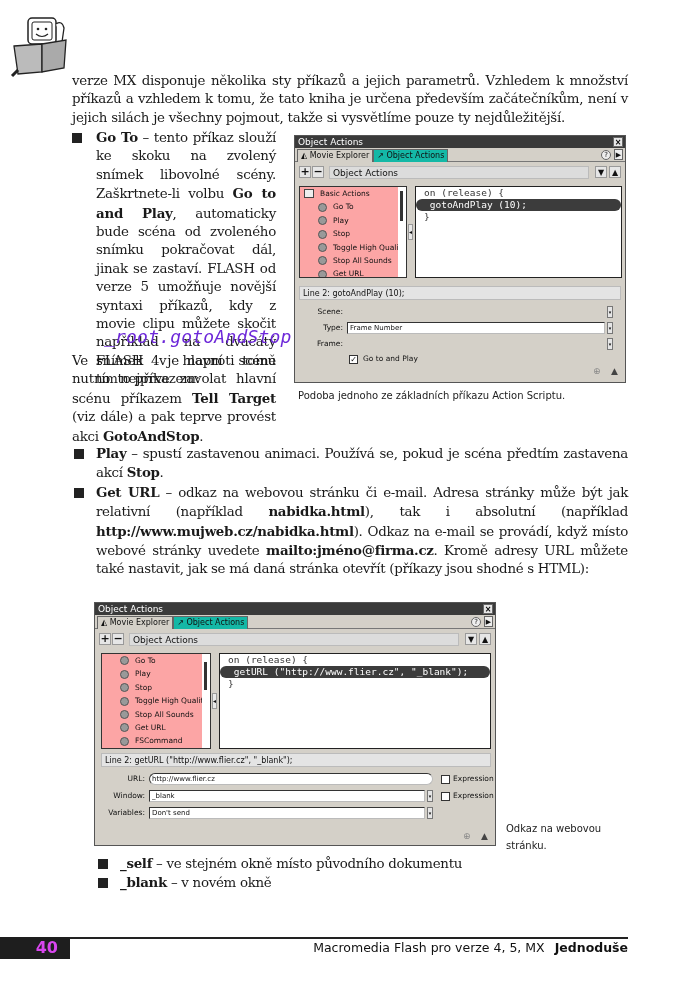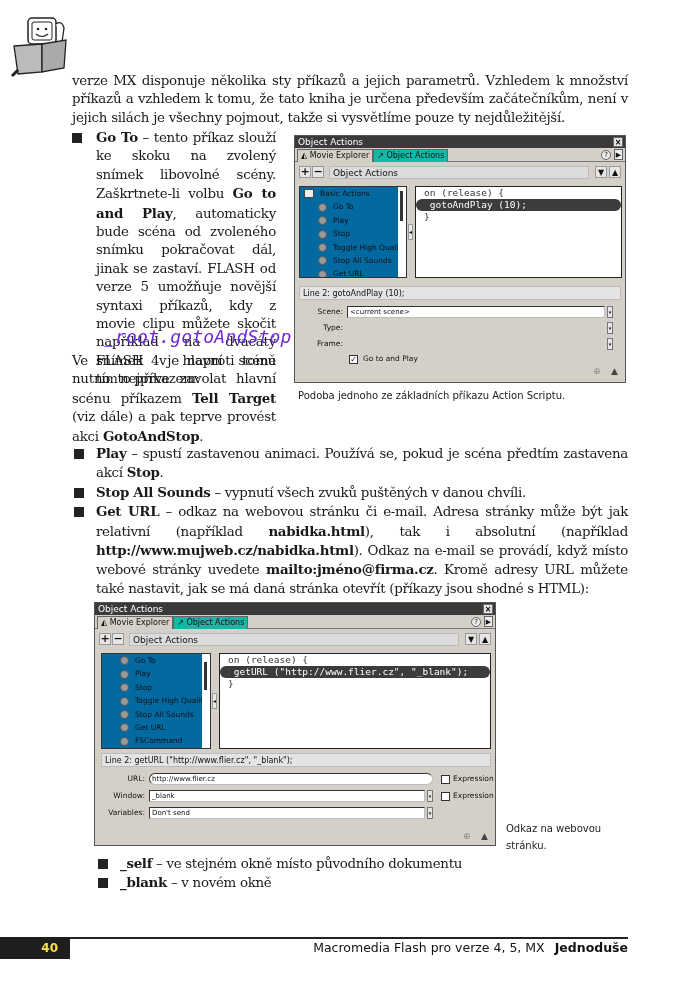--- a/index.html
+++ b/index.html
@@ -30,42 +30,42 @@
     .win .title .x { position: absolute; right: 2px; top: 1px; width: 10px; height: 10px; background: #e6e6e6; color: #000; font-size: 8px; line-height: 10px; text-align: center; border: 1px solid #666; font-weight: bold; }
     .win .tabs { height: 14px; border-bottom: 1px solid #777; position: relative; padding-left: 2px; background: #d4d0c8; }
     .win .tab { display: inline-block; height: 13px; line-height: 12px; padding: 0 3px; border: 1px solid #666; border-bottom: none; font-size: 8px; margin-top: 1px; background: #d4d0c8; }
     .win .tab.active { background: #14b8a6; }
     .win .tabs .help { position: absolute; right: 14px; top: 2px; width: 10px; height: 10px; border-radius: 50%; border: 1px solid #666; font-size: 7px; text-align: center; line-height: 9px; background: #eee; }
     .win .tabs .arr { position: absolute; right: 2px; top: 1px; width: 9px; height: 11px; border: 1px solid #666; background: #eee; font-size: 7px; line-height: 10px; text-align: center; }
     .win .toolbar { height: 20px; position: relative; padding: 4px 4px; }
     .win .tb-btn { display: inline-block; width: 12px; height: 12px; border: 1px solid #999; background: #e6e6e6; text-align: center; line-height: 10px; font-size: 11px; font-weight: bold; vertical-align: top; margin-right: 1px; }
     .win .tb-field { position: absolute; left: 34px; top: 4px; height: 13px; background: #dcdcdc; border: 1px solid #bbb; font-size: 9px; line-height: 12px; padding-left: 3px; }
     .win .tb-right { position: absolute; top: 4px; width: 12px; height: 12px; border: 1px solid #999; background: #e6e6e6; text-align: center; font-size: 8px; line-height: 11px; }
-    .win .left-pane { position: absolute; background: #0369a1; border: 1px solid #333; overflow: hidden; }
+    .win .left-pane { position: absolute; background: #fca5a5; border: 1px solid #333; overflow: hidden; }
     .win .left-pane .item { height: 13.4px; line-height: 13.4px; font-size: 7.5px; white-space: nowrap; position: relative; }
     .win .left-pane .ico { display: inline-block; width: 9px; height: 9px; border-radius: 50%; background: #999; border: 1px solid #555; vertical-align: middle; margin-right: 6px; margin-left: 18px; }
     .win .left-pane .book { display: inline-block; width: 10px; height: 9px; border: 1px solid #444; vertical-align: middle; margin-right: 6px; margin-left: 4px; background: #eee; }
     .win .vscroll { position: absolute; right: 0; top: 0; width: 8px; bottom: 0; background: #fff; }
     .win .vscroll .thumb { position: absolute; left: 2px; width: 3px; background: #333; }
     .win .splitter { position: absolute; width: 6px; background: #d4d0c8; }
     .win .splitter .grip { position: absolute; left: 0; width: 5px; height: 16px; border: 1px solid #999; background: #e8e8e8; font-size: 6px; line-height: 14px; text-align: center; }
     .win .code { position: absolute; background: #fff; border: 1px solid #222; font-family: "DejaVu Sans Mono", "Liberation Mono", monospace; font-size: 9.5px; overflow: hidden; }
     .win .code .ln { height: 12px; line-height: 12px; padding-left: 8px; white-space: pre; color: #333; }
     .win .code .ln.sel { background: #3c3c3c; color: #fff; border-radius: 6px; }
     .win .status { position: absolute; height: 14px; background: #e4e4e4; border: 1px solid #bbb; font-size: 8px; line-height: 13px; padding-left: 3px; }
     .win .frow { position: absolute; height: 13px; }
     .win .flabel { position: absolute; text-align: right; font-size: 7.5px; line-height: 12px; }
     .win .fin { position: absolute; height: 12px; background: #fff; border: 1px solid #333; border-right-color: #bbb; border-bottom-color: #bbb; font-size: 7px; line-height: 10px; padding-left: 2px; }
     .win .fdd { position: absolute; width: 6px; height: 12px; border: 1px solid #777; background: #e6e6e6; font-size: 5px; line-height: 10px; text-align: center; }
     .win .chk { position: absolute; width: 9px; height: 9px; background: #fff; border: 1px solid #333; font-size: 8px; line-height: 8px; text-align: center; }
     .win .chklabel { position: absolute; font-size: 7.5px; line-height: 10px; }
     .win .corner-icons { position: absolute; font-size: 9px; color: #888; }
 
     .footer-bar { position: absolute; left: 0; top: 937px; width: 628px; height: 2px; background: #222; }
-    .pageno { position: absolute; left: 0; top: 937px; width: 70px; height: 22px; background: #1e1e1e; color: #fde047; font-family: "DejaVu Sans", "Liberation Sans", sans-serif; font-weight: bold; font-size: 12px; line-height: 22px; text-align: right; padding-right: 12px; }
+    .pageno { position: absolute; left: 0; top: 937px; width: 70px; height: 22px; background: #1e1e1e; color: #d946ef; font-family: "DejaVu Sans", "Liberation Sans", sans-serif; font-weight: bold; font-size: 16px; line-height: 22px; text-align: right; padding-right: 12px; }
     .footer-text { position: absolute; right: 72px; top: 940px; font-family: "DejaVu Sans", "Liberation Sans", sans-serif; font-size: 12.5px; line-height: 16px; color: #111; }
     .footer-text b { font-weight: bold; margin-left: 10px; }
   </style>
 </head>
 <body>
 
 <svg class="mascot" viewBox="0 0 70 70">
   <rect x="20" y="8" width="28" height="26" rx="4" fill="#fff" stroke="#222" stroke-width="1.5"></rect>
   <rect x="24" y="12" width="20" height="18" rx="2" fill="#fff" stroke="#222" stroke-width="1"></rect>
   <circle cx="30" cy="19" r="1.3" fill="#222"></circle>
@@ -120,42 +120,41 @@
       <div class="grip" style="top:38px;">◂</div>
     </div>
   <div class="code" style="left:120px; top:50px; width:207px; height:92px;">
     <div class="ln">on (release) {</div>
     <div class="ln sel"> gotoAndPlay (10);</div>
     <div class="ln">}</div>
   </div>
   <div class="status" style="left:4px; top:150px; width:322px;">Line 2: gotoAndPlay (10);</div>
   <div class="frow" style="left:0; top:170px; width:330px;">
     <span class="flabel" style="left:0; width:48px;">Scene:</span>
-    <span class="fin" style="left:52px; width:258px;">&lt;current scene&gt;</span>
     <span class="fdd" style="left:312px;">▾</span>
   </div>
   <div class="frow" style="left:0; top:186px; width:330px;">
     <span class="flabel" style="left:0; width:48px;">Type:</span>
+    <span class="fin" style="left:52px; width:258px;">Frame Number</span>
     <span class="fdd" style="left:312px;">▾</span>
   </div>
   <div class="frow" style="left:0; top:202px; width:330px;">
     <span class="flabel" style="left:0; width:48px;">Frame:</span>
     <span class="fdd" style="left:312px;">▾</span>
   </div>
   <span class="chk" style="left:54px; top:219px;">✓</span>
   <span class="chklabel" style="left:68px; top:218px;">Go to and Play</span>
   <span class="corner-icons" style="left:298px; top:230px;">⊕</span>
   <span class="corner-icons" style="left:316px; top:230px; color:#444;">▲</span>
 </div>
 
 <div class="caption" style="left:298px; top:390px;">Podoba jednoho ze základních příkazu Action Scriptu.</div>
 
 <div class="list" style="top:444px;">
   <div class="li"><span class="sq"></span><b>Play</b><span> – spustí zastavenou animaci. Používá se, pokud je scéna předtím zastavena akcí </span><b>Stop</b><span>.</span></div>
-  <div class="li"><span class="sq"></span><b>Stop All Sounds</b><span> – vypnutí všech zvuků puštěných v danou chvíli.</span></div>
   <div class="li"><span class="sq"></span><b>Get URL</b><span> – odkaz na webovou stránku či e-mail. Adresa stránky může být jak relativní (například </span><b>nabidka.html</b><span>), tak i absolutní (například </span><b>http://www.mujweb.cz/nabidka.html</b><span>). Odkaz na e-mail se provádí, když místo webové stránky uvedete </span><b>mailto:jméno@firma.cz</b><span>. Kromě adresy URL můžete také nastavit, jak se má daná stránka otevřít (příkazy jsou shodné s HTML):</span></div>
 </div>
 
 <div class="win" style="left:94px; top:602px; width:402px; height:244px;">
   <div class="title">
     <span>Object Actions</span>
     <span class="x">×</span>
   </div>
   <div class="tabs">
     <span class="tab"><span>◭ </span><span>Movie Explorer</span></span><span class="tab active"><span>↗ </span><span>Object Actions</span></span>

